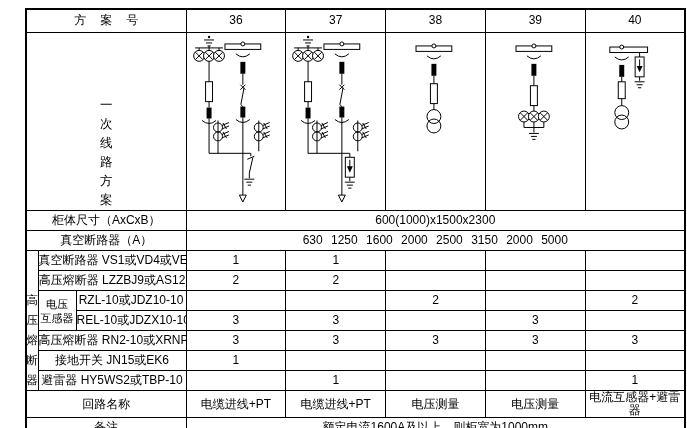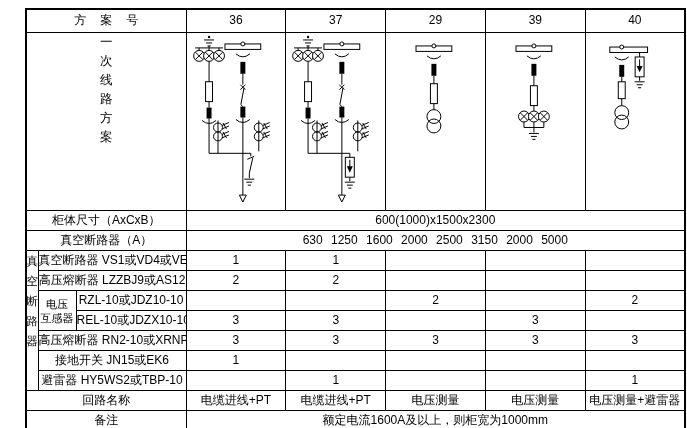--- a/index.html
+++ b/index.html
@@ -7,21 +7,21 @@
          font-family:"Liberation Sans","DejaVu Sans",sans-serif;color:#000;margin-left:7px;}
   table.spec{position:absolute;left:18px;top:8px;width:659px;border-collapse:collapse;
              table-layout:fixed;border:2px solid #000;}
   table.spec td{border:1px solid #000;padding:0;vertical-align:middle;text-align:center;
                 font-size:12px;line-height:1.1;overflow:hidden;}
   td.h22{height:22px;} td.h177{height:177px;vertical-align:top;} td.h19{height:19px;}
   td.name{ text-align:left;padding-left:3px;font-size:11.5px;white-space:nowrap;}
   td.model{text-align:left;padding-left:4px;font-size:11.5px;white-space:nowrap;}
   .spread{letter-spacing:14px;text-indent:14px;}
   .nums{word-spacing:5px;font-size:11.5px;}
-  .vwrap{display:flex;align-items:flex-start;justify-content:center;height:100%;}
+  .vwrap{display:flex;align-items:flex-end;justify-content:center;height:100%;}
   .vtext{width:15px;word-break:break-all;line-height:19px;font-size:12.5px;text-align:center;}
   .vtext-narrow{width:12px;word-break:break-all;line-height:20px;font-size:11.5px;text-align:center;}
   .ptlabel div{line-height:14px;font-size:11px;}
   svg.diag{display:block;width:100%;height:176px;}
 </style>
 </head>
 <body>
 
 <div id="stage">
 
@@ -84,21 +84,21 @@
         <col style="width:99.8px">
         <col style="width:99.8px">
         <col style="width:99.8px">
     </colgroup>
 
     <tbody>
         <tr>
       <td class="h22 spread" colspan="3">方案号</td>
       <td class="h22">36</td>
       <td class="h22">37</td>
-      <td class="h22">29</td>
+      <td class="h22">38</td>
       <td class="h22">39</td>
       <td class="h22">40</td>
     </tr>
 
     <tr>
       <td class="h177" colspan="3">
         <div class="vwrap">
               <div class="vtext">一次线路方案</div>
             </div>
       </td>
@@ -204,21 +204,21 @@
     </tr>
 
     <tr>
       <td class="h19" colspan="3">真空断路器（A）</td>
       <td class="h19 nums" colspan="5">630 1250 1600 2000 2500 3150 2000 5000</td>
     </tr>
 
     <tr>
       <td class="h19" rowspan="7">
         <div class="vwrap">
-              <div class="vtext-narrow">真空断路器</div>
+              <div class="vtext-narrow">高压熔断器</div>
             </div>
       </td>
       <td class="h19 name" colspan="2">真空断路器 VS1或VD4或VEP</td>
       <td class="h19">1</td>
       <td class="h19">1</td>
       <td class="h19"></td>
       <td class="h19"></td>
       <td class="h19"></td>
     </tr>
     <tr>
@@ -273,21 +273,21 @@
       <td class="h19"></td>
       <td class="h19">1</td>
     </tr>
 
     <tr>
       <td class="h19" colspan="3">回路名称</td>
       <td class="h19">电缆进线+PT</td>
       <td class="h19">电缆进线+PT</td>
       <td class="h19">电压测量</td>
       <td class="h19">电压测量</td>
-      <td class="h19">电压测量+避雷器</td>
+      <td class="h19">电流互感器+避雷器</td>
     </tr>
 
     <tr>
       <td class="h19" colspan="3">备注</td>
       <td class="h19" colspan="5">额定电流1600A及以上，则柜宽为1000mm</td>
     </tr>
   </tbody>
     </table>
 </div>
 

